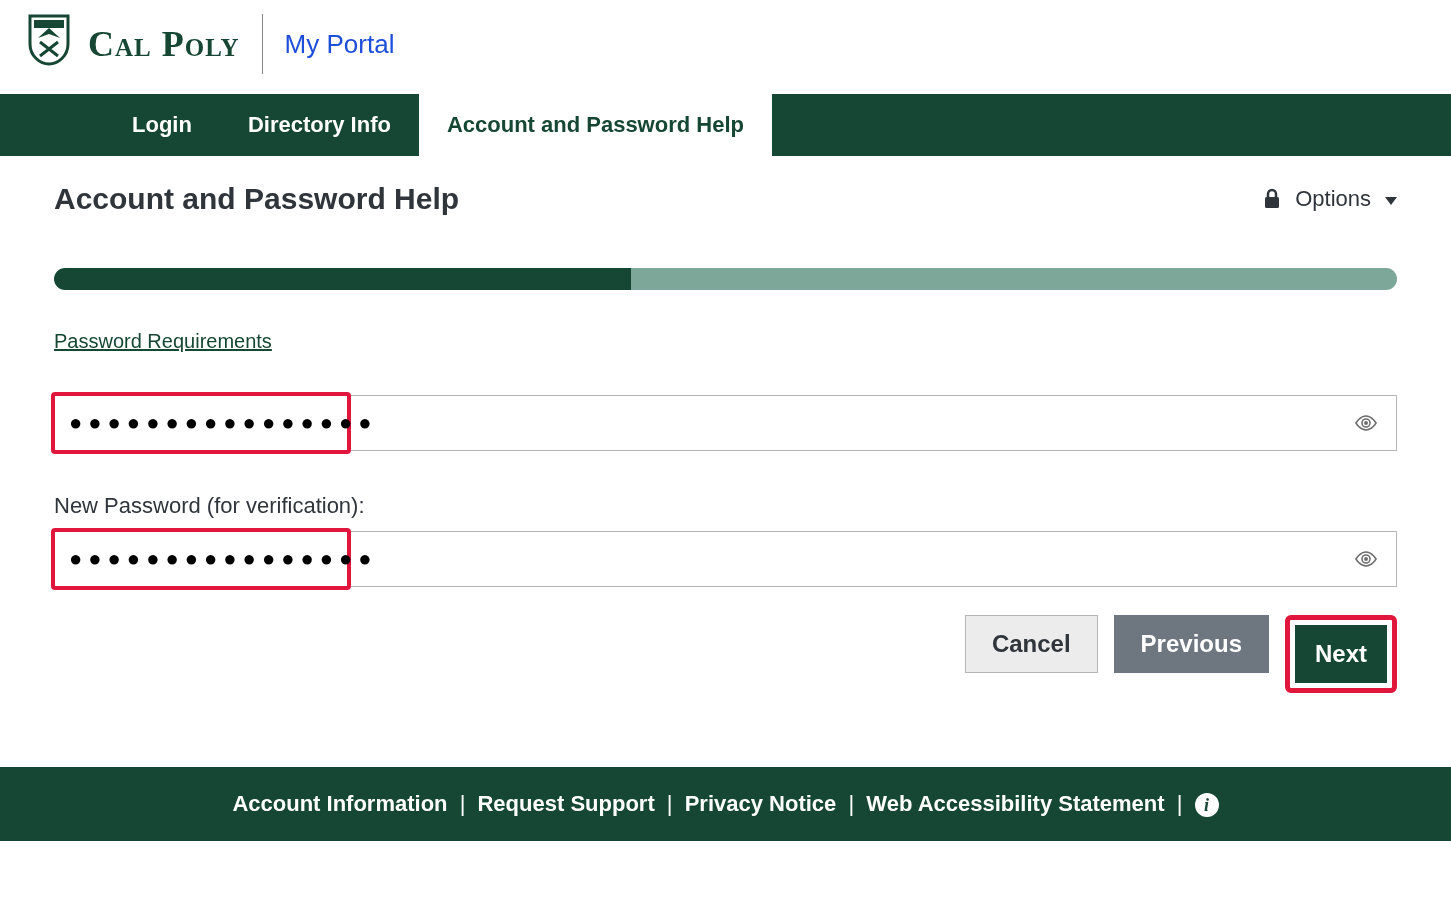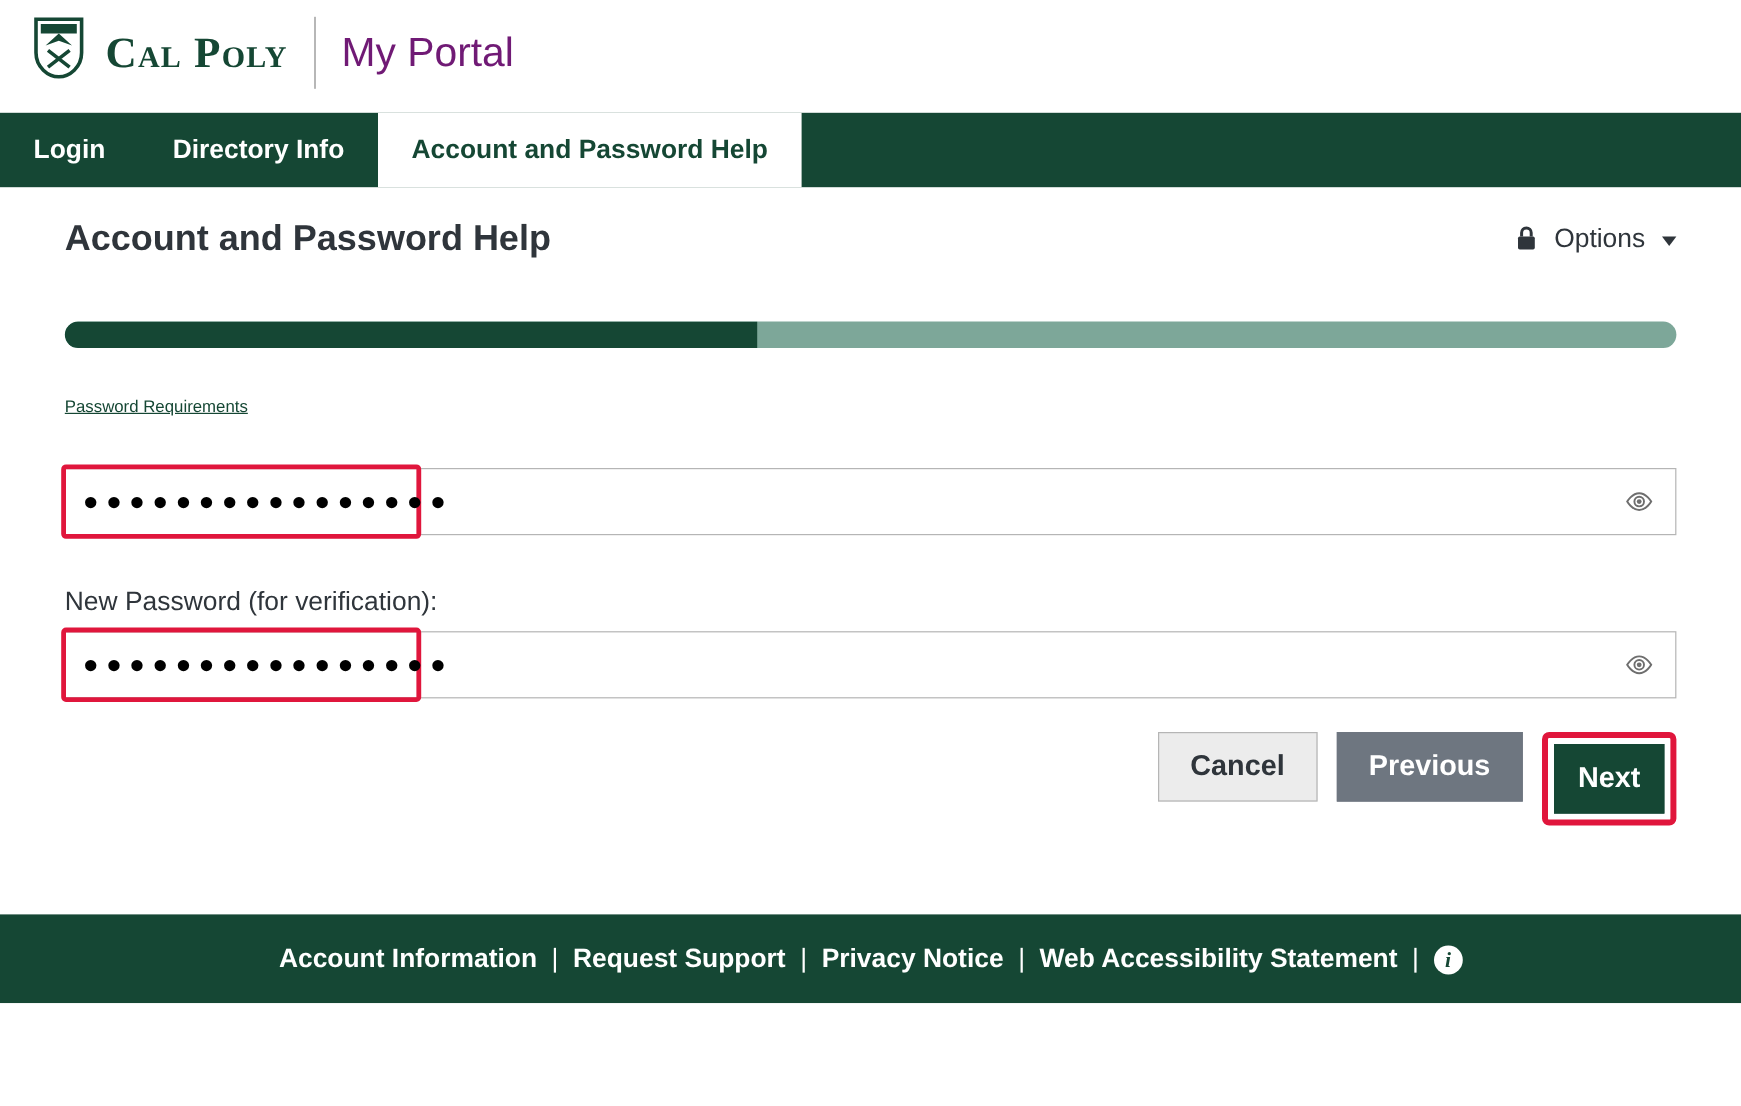--- a/index.html
+++ b/index.html
@@ -37,28 +37,29 @@
   }
   .brand-text .wordmark{
     font-family:"Georgia","Times New Roman",serif;
     letter-spacing:1px;
     font-variant:small-caps;
   }
   .vline{
     width:1px;height:60px;background:#888;
   }
   .portal-name{
-    font-size:34px;
+    font-size:26px;
     font-weight:400;
-    color:#701a75;
+    color:#1d4ed8;
   }
   
   .nav-tabs{
     background:var(--cp-green);
     display:flex;
+    padding-left:104px;
     height:62px;
   }
   .nav-tabs .tab{
     color:#fff;
     font-size:22px;
     font-weight:700;
     padding:0 28px;
     display:flex;
     align-items:center;
     cursor:pointer;
@@ -108,21 +109,21 @@
     border-radius:11px 0 0 11px;
   }
   .instr{
     margin-top:34px;
     font-size:22px;
     color:#2F353B;
   }
   .req-link{
     display:inline-block;
     margin-top:40px;
-    font-size:14px;
+    font-size:20px;
     color:var(--cp-green);
     text-decoration:underline;
     cursor:pointer;
   }
   .field{margin-top:42px;}
   .field label{
     font-size:22px;
     color:#2F353B;
     display:block;
     margin-bottom:12px;

